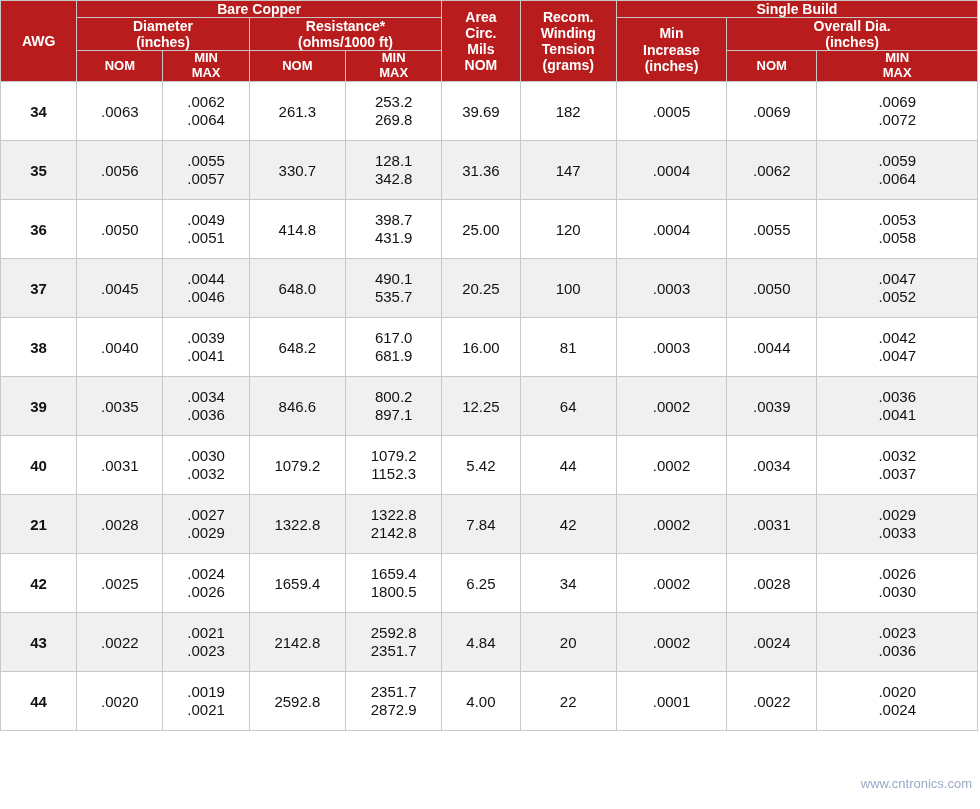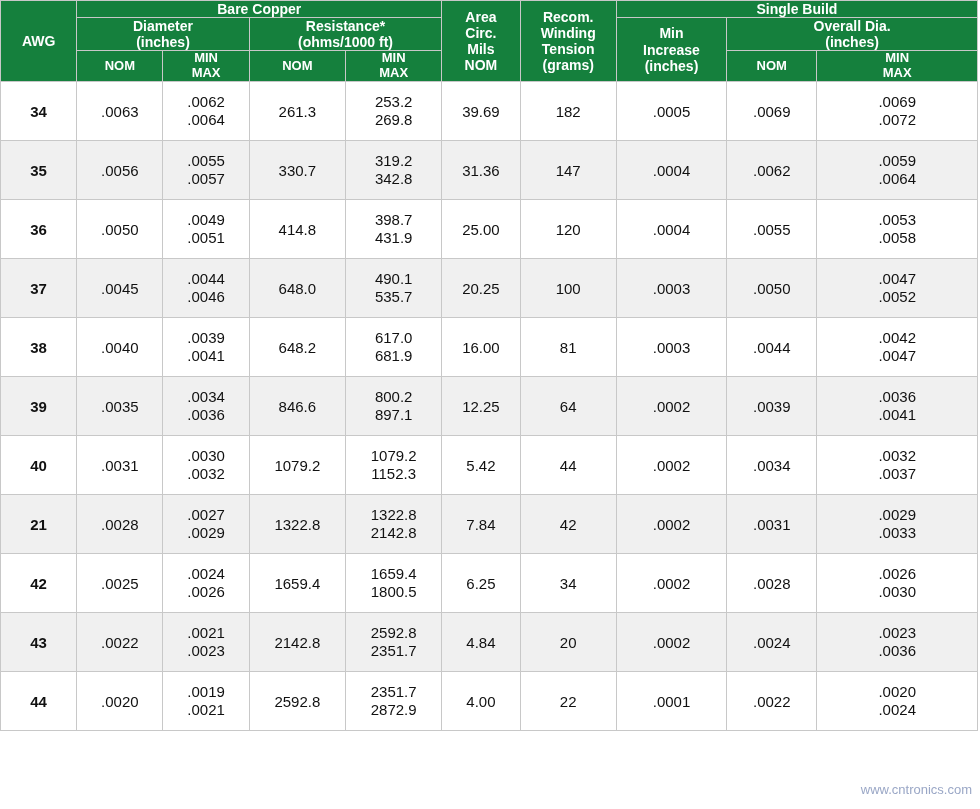--- a/index.html
+++ b/index.html
@@ -19,21 +19,21 @@
     width: 978px;
     table-layout: fixed;
   }
   #wire-table td, #wire-table th {
     border: 1px solid #c8c8c8;
     padding: 0;
     text-align: center;
     vertical-align: middle;
   }
   thead th {
-    background: #15803d;
+    background: #b91c1c;
     color: #ffffff;
     font-weight: bold;
     font-size: 14px;
     line-height: 1.15;
     border: 1px solid #0a1070;
     padding: 4px 2px;
   }
   thead th.sub {
     font-size: 13px;
   }
@@ -59,21 +59,21 @@
   }
   .stack span {
     display: block;
   }
   .hdr-line {
     display: block;
   }
   .watermark {
     position: absolute;
     right: 8px;
-    bottom: 12px;
+    bottom: 18px;
     font-size: 13px;
     color: #9aa7c6;
     font-family: "Liberation Sans", sans-serif;
   }
   .wrap {
     position: relative;
     width: 980px;
     height: 809px;
   }
 </style>
@@ -183,21 +183,21 @@
           <td>.0056</td>
           <td>
             <div class="stack">
               <span>.0055</span>
               <span>.0057</span>
             </div>
           </td>
           <td>330.7</td>
           <td>
             <div class="stack">
-              <span>319.2</span>
+              <span>128.1</span>
               <span>342.8</span>
             </div>
           </td>
           <td>31.36</td>
           <td>147</td>
           <td>.0004</td>
           <td>.0062</td>
           <td>
             <div class="stack">
               <span>.0059</span>

